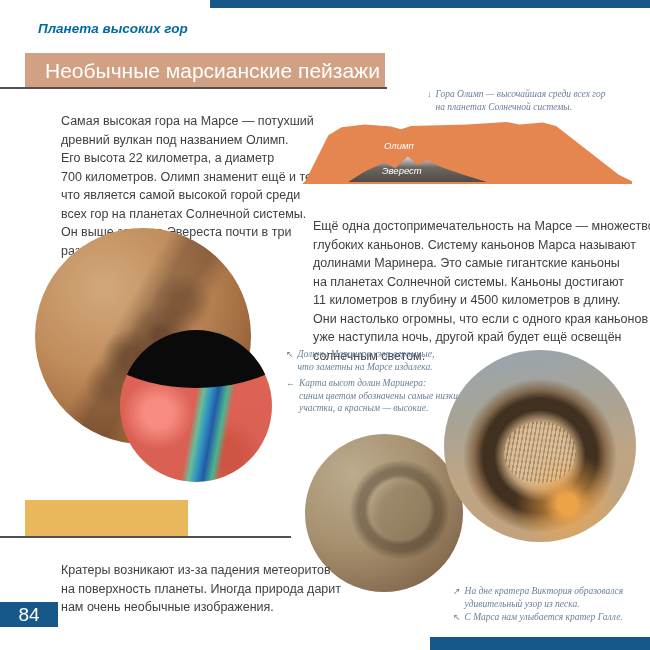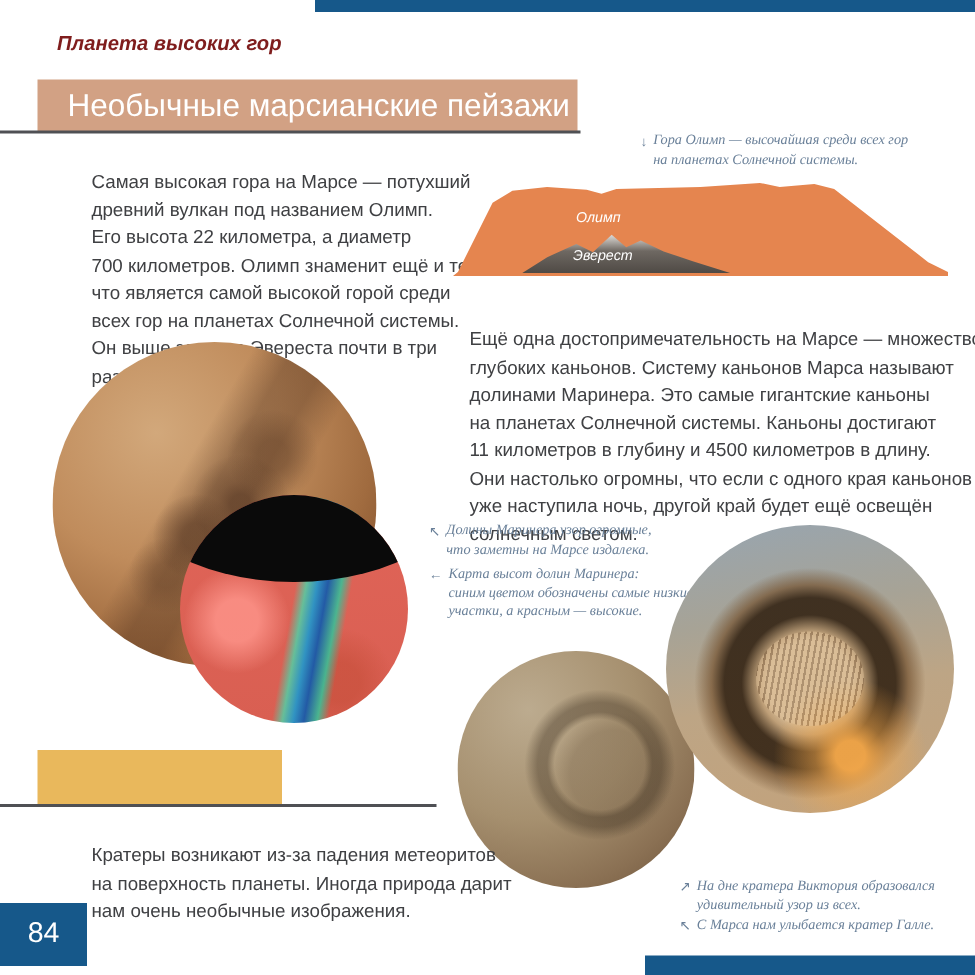--- a/index.html
+++ b/index.html
@@ -4,26 +4,26 @@
 <style>
   html,body{margin:0;padding:0;background:#e9e9e9;}
   .page{
     position:relative;width:650px;height:650px;background:#ffffff;overflow:hidden;
     font-family:"Liberation Sans","DejaVu Sans",sans-serif;
   }
   
   .top-bar{position:absolute;left:210px;top:0;width:440px;height:8px;background:#16588a;}
   .bottom-bar{position:absolute;left:430px;top:637px;width:220px;height:13px;background:#16588a;}
   .pagenum{
-    position:absolute;left:0;top:602px;width:58px;height:42px;background:#16588a;
+    position:absolute;left:0;top:602px;width:58px;height:25px;background:#16588a;
     color:#fff;font-size:19px;display:flex;align-items:center;justify-content:center;
   }
   
   .kicker{position:absolute;left:38px;top:21px;font-style:italic;font-weight:bold;
-    color:#7f1d1d;font-size:13.5px;}
+    color:#0369a1;font-size:13.5px;}
   .h1-bar{position:absolute;left:25px;top:53px;width:360px;height:35px;background:#d2a184;}
   .h1-text{position:absolute;left:20px;top:0;line-height:35px;color:#ffffff;font-size:21px;
     white-space:nowrap;}
   .rule{position:absolute;height:2px;background:#4f5054;}
   .rule1{left:0;top:87px;width:387px;}
   .h2-block{position:absolute;left:25px;top:500px;width:163px;height:36px;background:#e9b85c;}
   .h2-text{position:absolute;left:48px;top:505px;font-size:21.5px;color:#3e3e40;white-space:nowrap;}
   .rule2{left:0;top:536px;width:291px;}
   
   .body-p{position:absolute;margin:16px;color:#3f4043;font-size:12.5px;line-height:18.5px;
@@ -158,21 +158,21 @@
 на поверхность планеты. Иногда природа дарит
 нам очень необычные изображения.</p>
 
   <div class="pagenum">
     <span>84</span>
   </div>
 
   <div class="cap cap-c">
     <span class="arr">↗</span>
     <span class="txt">На дне кратера Виктория образовался
-удивительный узор из всех.</span>
+удивительный узор из песка.</span>
   </div>
   <div class="cap cap-d">
     <span class="arr">↖</span>
     <span class="txt">С Марса нам улыбается кратер Галле.</span>
   </div>
 
   <div class="bottom-bar"></div>
 
 </div>
 

